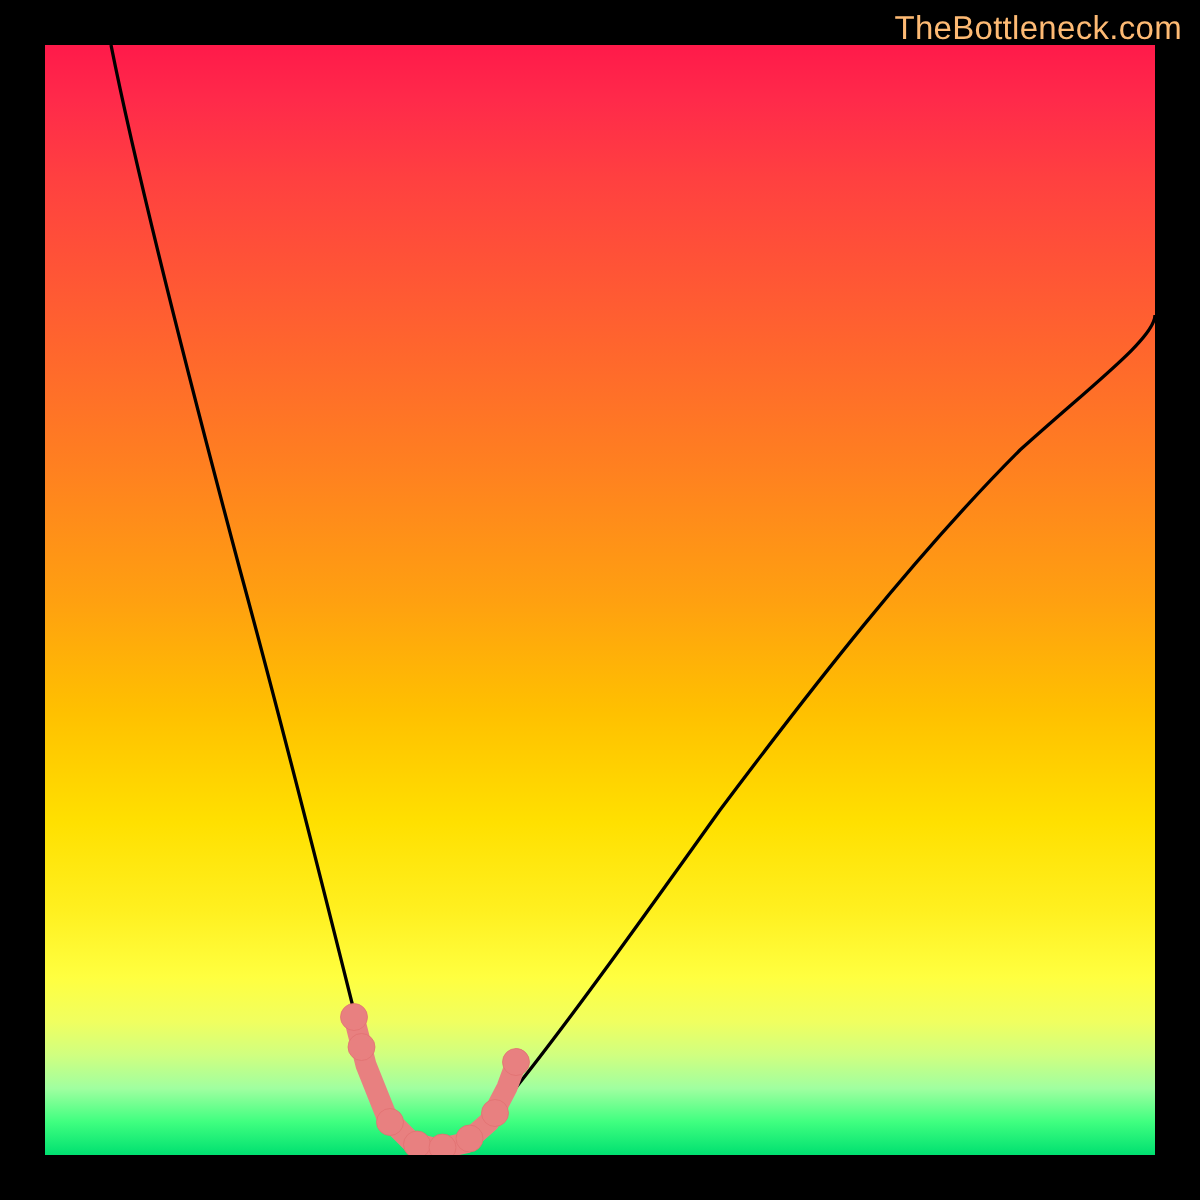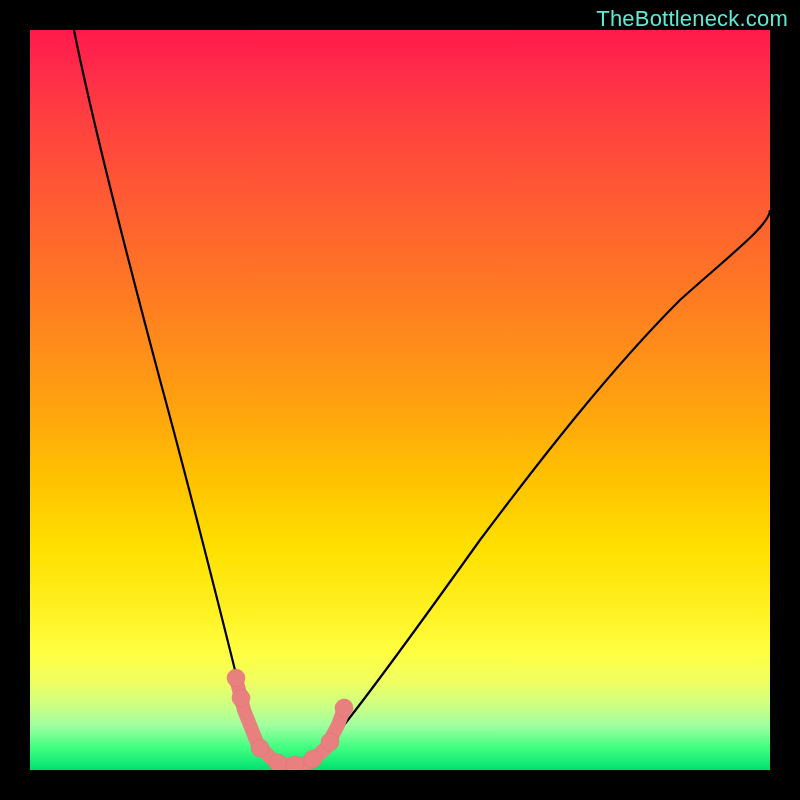--- a/index.html
+++ b/index.html
@@ -17,21 +17,21 @@
       #ffc000 60%,
       #ffe000 70%,
       #fff020 78%,
       #ffff40 84%,
       #f0ff60 88%,
       #d0ff80 91%,
       #a0ffa0 94%,
       #40ff80 97%,
       #00e070 100%);
   }
-  .watermark { position: absolute; top: 6px; right: 12px; color: #5eead4; font-size: 22px; font-weight: 500; letter-spacing: 0.2px; z-index: 10; }
+  .watermark { position: absolute; top: 6px; right: 12px; color: #fdba74; font-size: 22px; font-weight: 500; letter-spacing: 0.2px; z-index: 10; }
   svg.curves { position: absolute; top: 0; left: 0; width: 100%; height: 100%; }
   .curve { fill: none; stroke: #000; stroke-width: 2.2; }
   .dots { fill: #e88080; stroke: #e07070; stroke-width: 0.5; }
   .dot-line { fill: none; stroke: #e88080; stroke-width: 14; stroke-linecap: round; }
 </style>
 </head>
 <body>
 
 <div class="frame">
   <div class="watermark">TheBottleneck.com</div>

